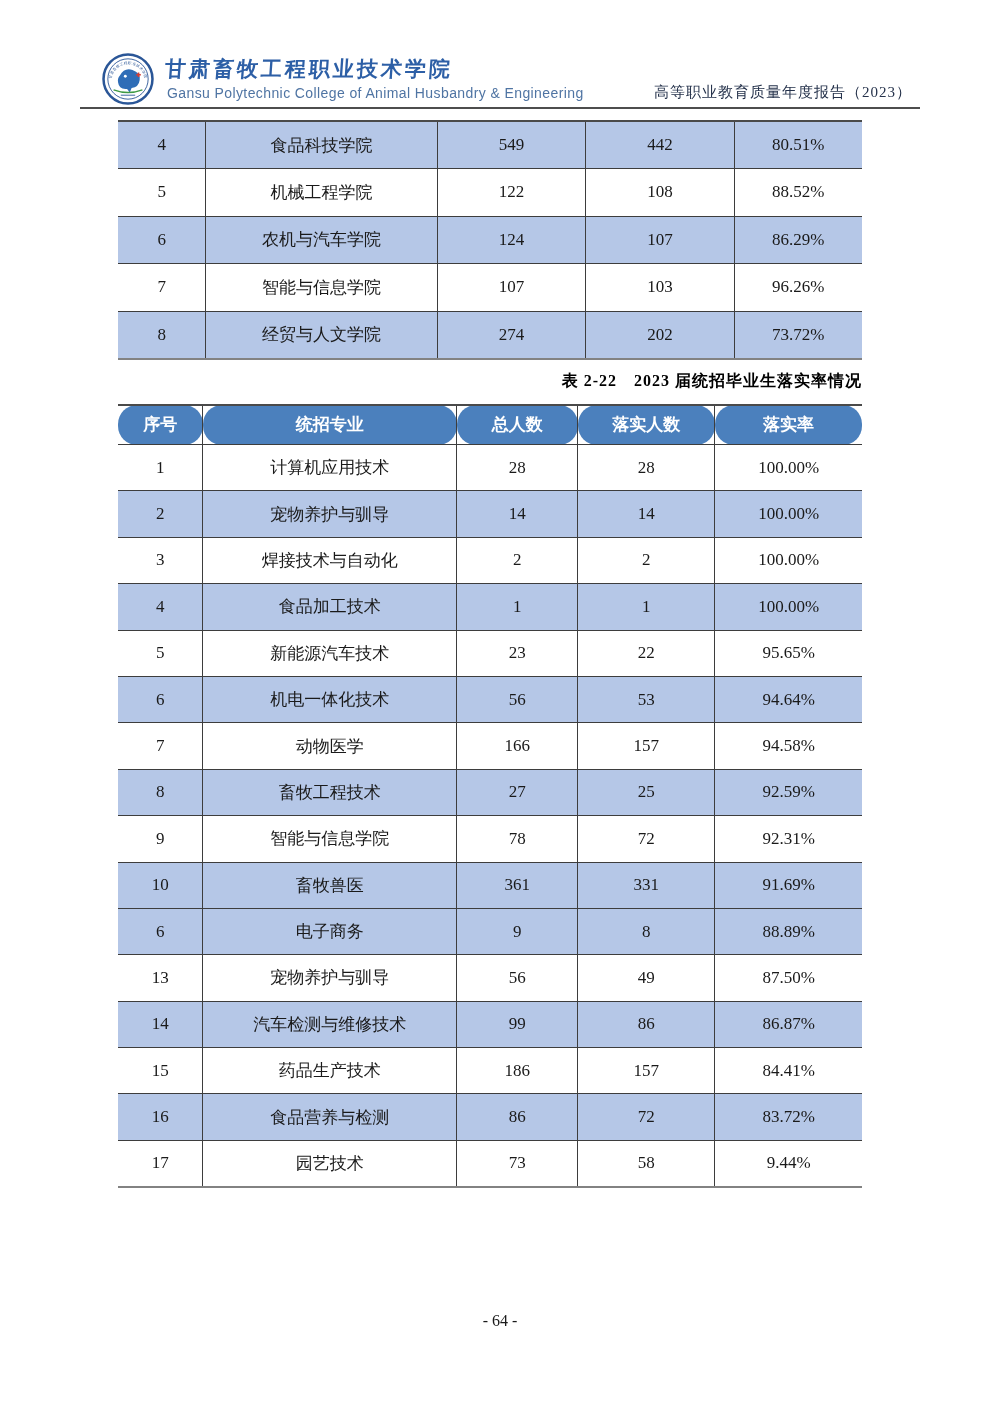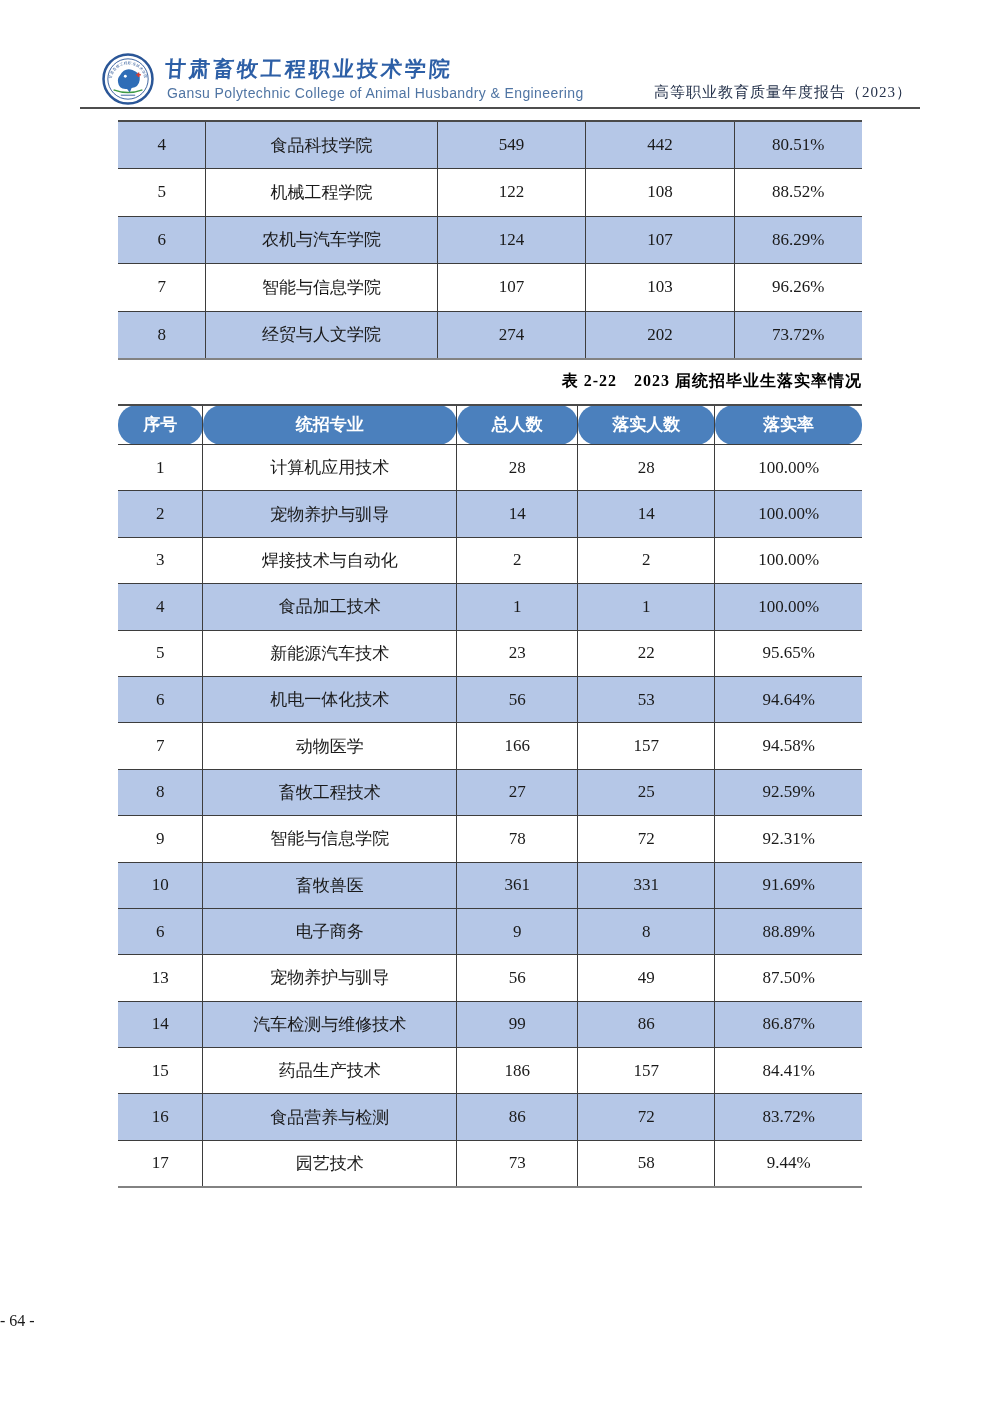--- a/index.html
+++ b/index.html
@@ -65,21 +65,21 @@
   .t2 tbody tr{height:46.4px;}
   .t2 tbody tr:last-child td{border-bottom:2px solid var(--border-gray);text-align:center;}
   .caption{
     text-align:right;font-size:16px;font-weight:700;color:#000;
     margin:11px 0 12px 0;letter-spacing:1px;
     font-family:"Liberation Serif","DejaVu Serif",serif;
   }
   
   .page-number{
     position:absolute;top:1312px;left:0;width:100%;
-    font-size:16px;color:#1a1a1a;
+    text-align:center;font-size:16px;color:#1a1a1a;
     font-family:"Liberation Serif","DejaVu Serif",serif;
   }
 </style>
 </head>
 <body>
 
 <div class="page" style="--title-blue: #2d5fa6; --accent-en: #4f74a3; --report-title-color: #25324b; --border-dark: #3d3d3d; --border-gray: #828282; --row-shade: #b5c7e7; --header-bg: #4b80bd;">
 
   <div class="brand">
     <svg class="emblem" viewBox="0 0 60 60" aria-hidden="true">

